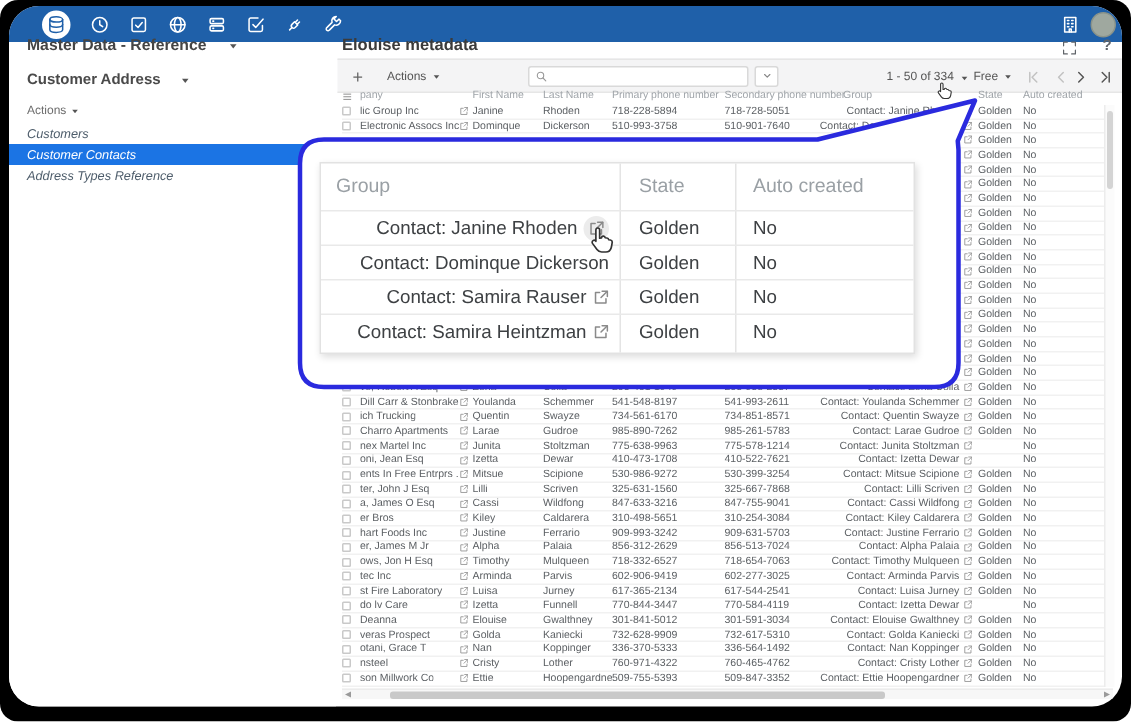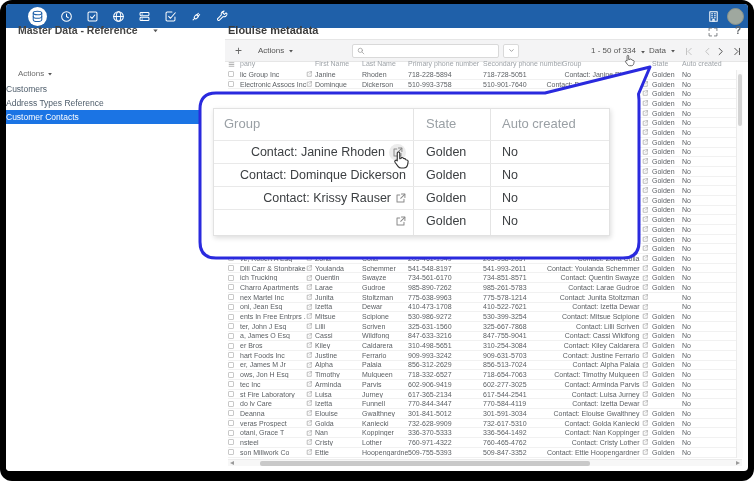--- a/index.html
+++ b/index.html
@@ -1,18 +1,18 @@
 <!DOCTYPE html>
 <html><head>
 <meta charset="utf-8">
 <style>
   html,body{margin:0;padding:0;width:754px;height:481px;background:#fff;position:relative;overflow:hidden;
     font-family:"Liberation Sans",sans-serif;-webkit-font-smoothing:antialiased;}
   .frame{position:absolute;inset:0;background:#000;border-radius:12px;}
-  .window{position:absolute;left:6px;top:4px;width:742px;height:467px;background:#fff;border-radius:4px;overflow:hidden;}
+  .window{position:absolute;left:6px;top:4px;width:742px;height:467px;background:#fff;border-radius:20px;overflow:hidden;}
 
   
   .topbar{position:absolute;left:0;top:0;width:742px;height:24px;background:#1f60a9;}
   .tb-left{position:absolute;left:22px;top:0;height:24px;display:flex;align-items:center;gap:13px;}
   .tb-ic{width:13px;height:13px;color:#fff;display:flex;align-items:center;justify-content:center;flex:0 0 auto;}
   .tb-ic.active{color:#1f60a9;background:#fff;border-radius:50%;width:13px;height:13px;padding:3px;}
   .tb-right{position:absolute;right:4px;top:0;height:24px;display:flex;align-items:center;gap:7px;}
   .avatar{width:17px;height:17px;border-radius:50%;background:#9fa89f;border:1px solid #8a938a;box-sizing:border-box;}
   .ic svg{display:block;width:100%;height:100%;}
   .ic svg *{fill:none;stroke:currentColor;stroke-width:1.1;stroke-linecap:round;stroke-linejoin:round;}
@@ -22,21 +22,21 @@
   .sidebar{position:absolute;left:0;top:24px;width:218px;bottom:0;background:#fff;}
   .model-row{position:absolute;left:12px;top:-5px;height:14px;display:flex;align-items:center;gap:14px;
     font-size:10.5px;font-weight:bold;color:#454545;}
   .entity-row{position:absolute;left:12px;top:18px;height:14px;display:flex;align-items:center;gap:13px;
     font-size:10px;font-weight:bold;color:#4a4a4a;}
   .actions-row{position:absolute;left:12px;top:40px;height:11px;display:flex;align-items:center;gap:3px;
     font-size:8px;color:#6d6d6d;}
   .caret{display:inline-block;width:7px;height:7px;color:#555;}
   .caret.sm{width:6px;height:6px;}
   .nav{position:absolute;left:0;top:54px;width:218px;}
-  .nav-item{height:14px;line-height:14px;font-size:8.5px;color:#4e5d6b;cursor:default;}
+  .nav-item{height:14px;line-height:14px;padding-left:12px;font-size:8.5px;color:#4e5d6b;cursor:default;font-style:italic;}
   .nav-item.sel{background:#1b74e4;color:#fff;}
 
   
   .main{position:absolute;inset:0;}
   .main-title{position:absolute;left:222px;top:20px;font-size:11px;font-weight:bold;color:#3b3b3b;}
   .icon-expand{position:absolute;left:702px;top:23px;width:10px;height:10px;color:#5f6368;}
   .icon-help{position:absolute;left:729px;top:21px;font-size:10px;font-weight:bold;color:#5f6368;}
   .toolbar{position:absolute;left:219px;top:35px;width:523px;height:23px;background:#f4f4f5;
     border-top:1px solid #e6e6e6;border-bottom:1px solid #e6e6e6;box-sizing:border-box;}
   .tb-plus{position:absolute;left:10px;top:4px;font-size:12px;color:#666;}
@@ -177,32 +177,40 @@
 
   <div class="sidebar">
     <div class="model-row">
       <span>Master Data - Reference</span>
       <span class="caret ic">
           <svg viewBox="0 0 8 8">
             <path d="M1.5 2.8h5L4 6z"></path>
           </svg>
         </span>
     </div>
+    <div class="entity-row">
+      <span>Customer Address</span>
+      <span class="caret ic">
+          <svg viewBox="0 0 8 8">
+            <path d="M1.5 2.8h5L4 6z"></path>
+          </svg>
+        </span>
+    </div>
     <div class="actions-row">
       <span>Actions</span>
       <span class="caret sm ic">
           <svg viewBox="0 0 8 8">
             <path d="M1.5 2.8h5L4 6z"></path>
           </svg>
         </span>
     </div>
     <div class="nav" id="sidebar-nav">
         <div class="nav-item">Customers</div>
+        <div class="nav-item sel">Customer Contacts</div>
         <div class="nav-item">Address Types Reference</div>
-        <div class="nav-item sel">Customer Contacts</div>
       </div>
   </div>
 
   <div class="main">
     <div class="main-title">Elouise metadata</div>
     <span class="icon-expand ic">
         <svg viewBox="0 0 14 14">
           <path d="M1.5 5V1.5H5M9 1.5h3.5V5M12.5 9v3.5H9M5 12.5H1.5V9"></path>
         </svg>
       </span>
@@ -236,21 +244,21 @@
       </div>
       <span class="tb-range">
         <span>1 - 50 of 334</span>
         <span class="caret sm ic">
             <svg viewBox="0 0 8 8">
               <path d="M1.5 2.8h5L4 6z"></path>
             </svg>
           </span>
       </span>
       <span class="tb-view">
-        <span>Data</span>
+        <span>Free</span>
         <span class="caret sm ic">
             <svg viewBox="0 0 8 8">
               <path d="M1.5 2.8h5L4 6z"></path>
             </svg>
           </span>
       </span>
       <span class="pager dis ic" style="left:459px">
           <svg viewBox="0 0 10 10">
             <path d="M2.8 1.5v7M8 1.5L4.5 5 8 8.5"></path>
           </svg>
@@ -1465,34 +1473,35 @@
       </div>
       <div class="co-row">
         <span class="co-g">
           <span class="">Contact: Dominque Dickerson</span>
         </span>
         <span class="co-s">Golden</span>
         <span class="co-a">No</span>
       </div>
       <div class="co-row">
         <span class="co-g">
-          <span class="">Contact: Krissy Rauser</span>
+          <span class="">Contact: Samira Rauser</span>
           <span class="co-lk ic">
             <svg viewBox="0 0 12 12">
               <path d="M5.2 2.2H2.2v7.6h7.6V6.8"></path>
               <path d="M7 1.2h3.8V5"></path>
               <path d="M10.6 1.4L6.2 5.8"></path>
             </svg>
           </span>
         </span>
         <span class="co-s">Golden</span>
         <span class="co-a">No</span>
       </div>
       <div class="co-row">
         <span class="co-g">
+          <span class="">Contact: Samira Heintzman</span>
           <span class="co-lk ic">
             <svg viewBox="0 0 12 12">
               <path d="M5.2 2.2H2.2v7.6h7.6V6.8"></path>
               <path d="M7 1.2h3.8V5"></path>
               <path d="M10.6 1.4L6.2 5.8"></path>
             </svg>
           </span>
         </span>
         <span class="co-s">Golden</span>
         <span class="co-a">No</span>

